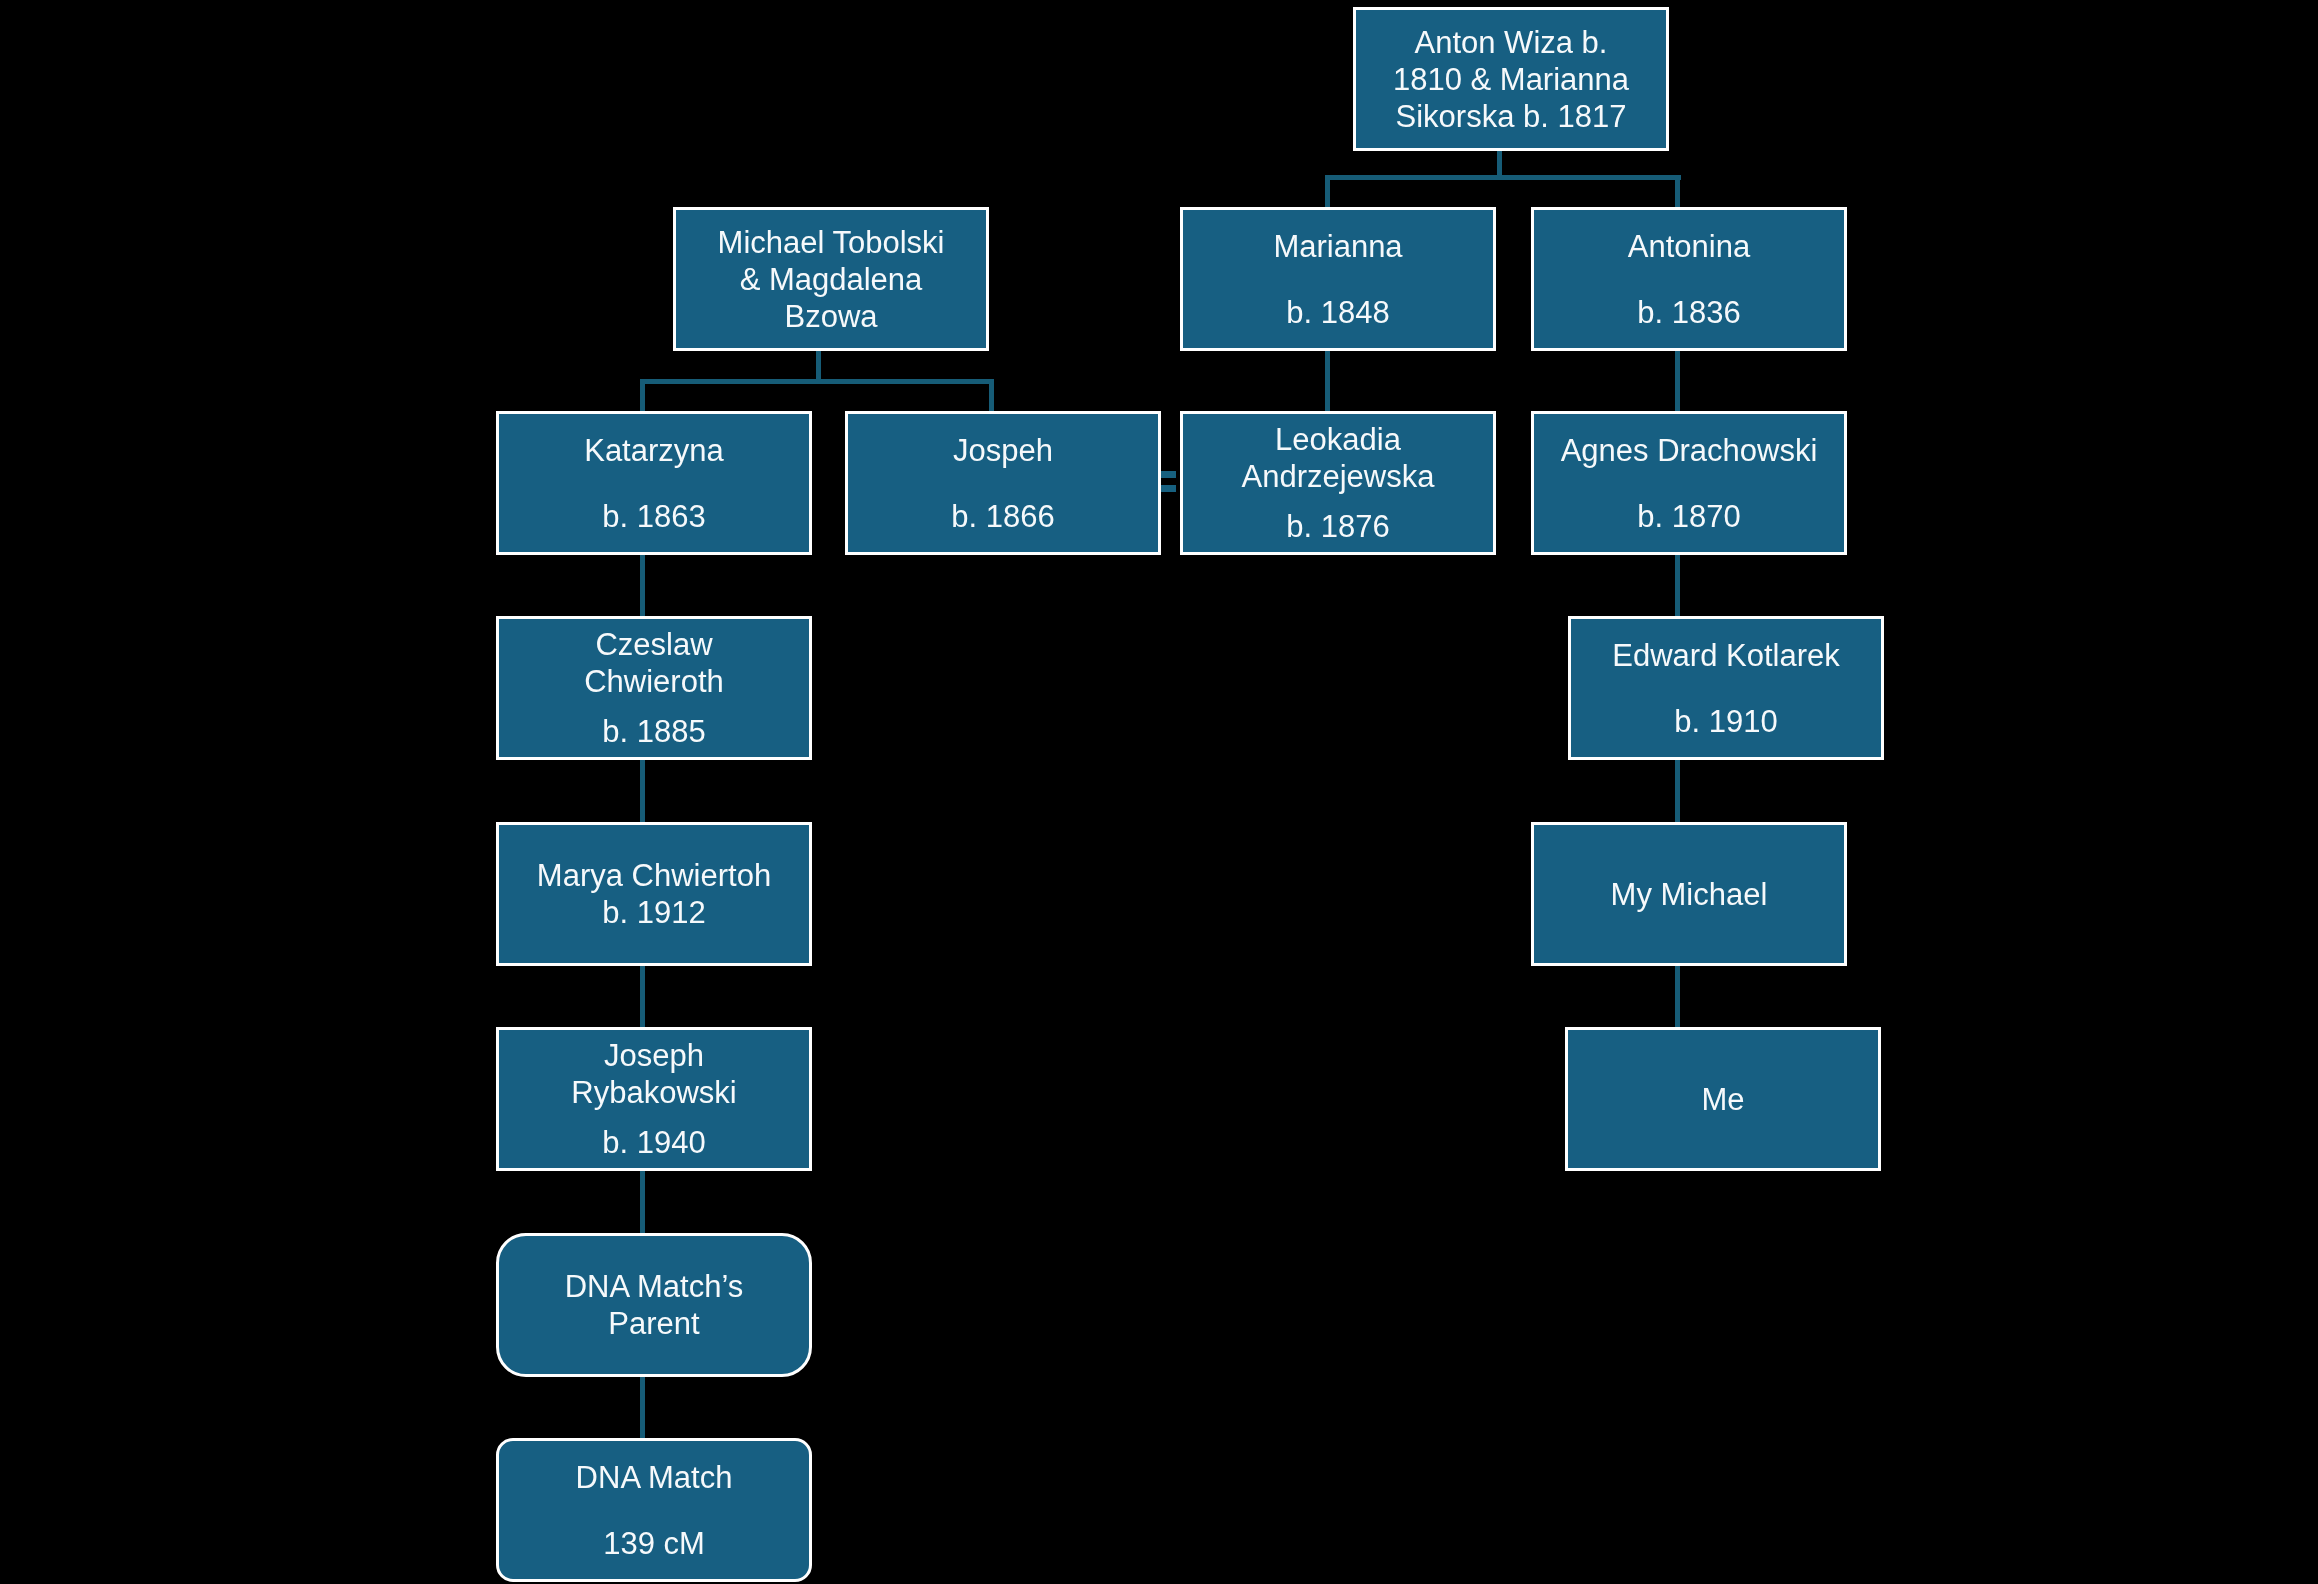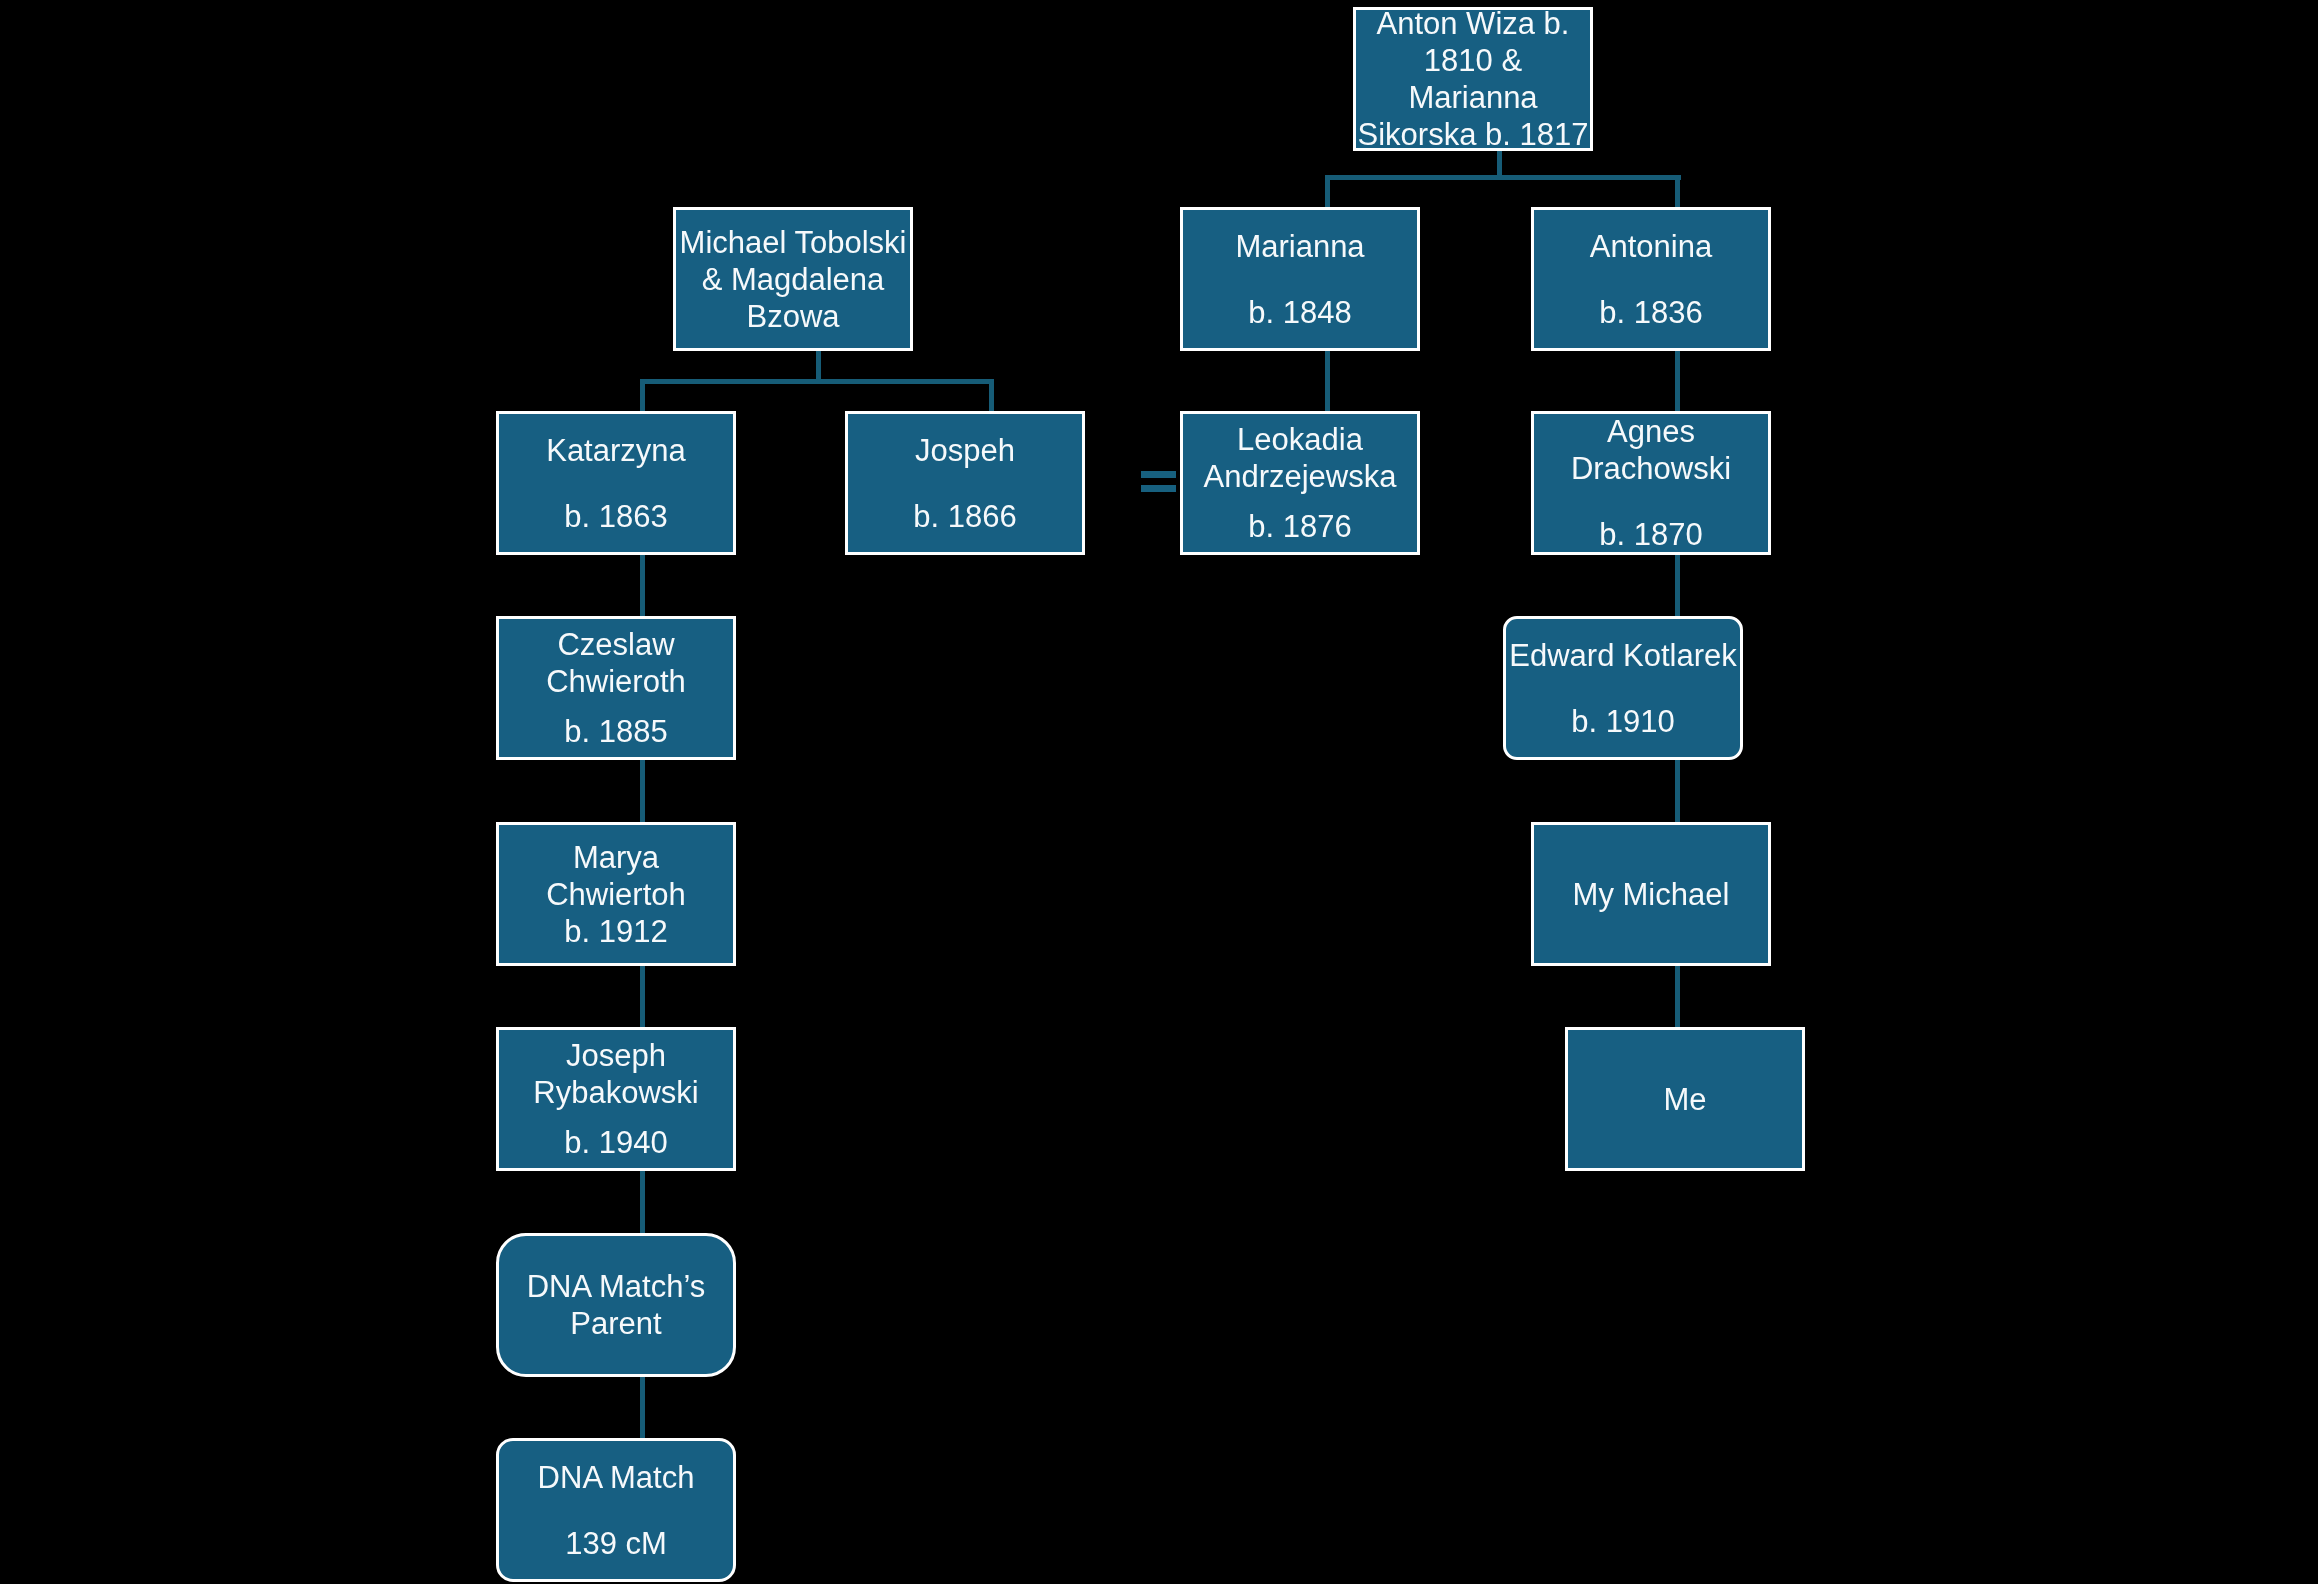--- a/index.html
+++ b/index.html
@@ -1,18 +1,18 @@
 <!DOCTYPE html>
 <html style="font-size:9px"><head>
 <meta charset="utf-8">
 <style>
   html,body{margin:0;padding:0;background:#000;}
   body{position:relative;width:2319px;height:1585px;overflow:hidden;
        font-family:"Liberation Sans",sans-serif;}
-  .node{position:absolute;box-sizing:border-box;width:240px;height:144px;
+  .node{position:absolute;box-sizing:border-box;width:316px;height:144px;
         background:#175F82;border:3.9px solid #FFFFFF;
         display:flex;flex-direction:column;align-items:center;justify-content:center;
         text-align:center;color:#F6F9FB;font-size:31px;line-height:37px;
         white-space:pre-line;}
   .node .name{white-space:pre-line;}
   .node .sub{margin-top:29px;}
   .node.snug .sub{margin-top:12.3px;}
   .node.tight .sub{margin-top:0;}
   .node .sub:empty{display:none;}
   .edge{position:absolute;background:#165C77;}
@@ -87,21 +87,21 @@
   <div class="name">Agnes Drachowski</div>
   <div class="sub">b. 1870</div>
 </div>
 
 <div class="node snug" style="left:496px;top:616px;">
   <div class="name">Czeslaw
 Chwieroth</div>
   <div class="sub">b. 1885</div>
 </div>
 
-<div class="node" style="left:1503px;top:616px;border-radius:14px;">
+<div class="node" style="left:1568px;top:616px;">
   <div class="name">Edward Kotlarek</div>
   <div class="sub">b. 1910</div>
 </div>
 
 <div class="node tight" style="left:496px;top:822px;">
   <div class="name">Marya Chwiertoh</div>
   <div class="sub">b. 1912</div>
 </div>
 
 <div class="node" style="left:1531px;top:822px;">

